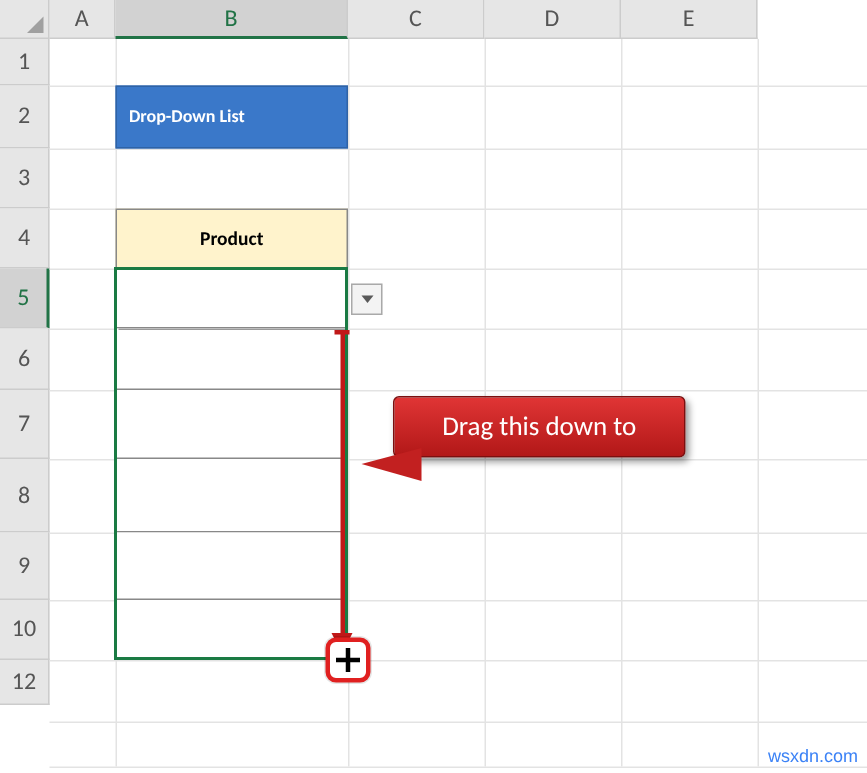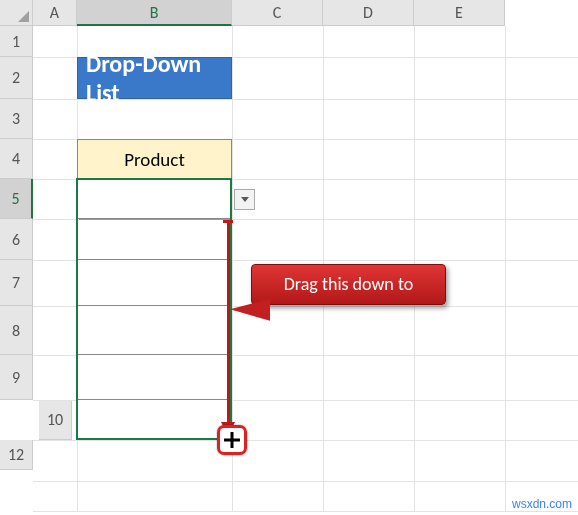--- a/index.html
+++ b/index.html
@@ -80,32 +80,32 @@
       position: absolute;
       background: #e3e3e3;
     }
     .vline { width: 1px; }
     .hline { height: 1px; }
     .title-cell {
       position: absolute;
       background: #3a78c9;
       color: #fff;
       font-weight: bold;
-      font-size: 24px;
+      font-size: 12px;
       display: flex;
       align-items: center;
       padding: 0 8px;
       border: 1px solid #2f63a6;
     }
     .header-cell {
       position: absolute;
       background: #fff3cc;
       color: #000;
-      font-weight: normal;
-      font-size: 19px;
+      font-weight: bold;
+      font-size: 13px;
       display: flex;
       align-items: center;
       justify-content: center;
       border: 1px solid #888;
     }
     .body-cell {
       position: absolute;
       background: #fff;
       border-left: 1px solid #888;
       border-right: 1px solid #888;
@@ -198,21 +198,21 @@
   <div class="rowheaders">
       <div class="rowcell" style="height: 31px;">1</div>
       <div class="rowcell" style="height: 42px;">2</div>
       <div class="rowcell" style="height: 40px;">3</div>
       <div class="rowcell" style="height: 40px;">4</div>
       <div class="rowcell active" style="height: 40px;">5</div>
       <div class="rowcell" style="height: 41px;">6</div>
       <div class="rowcell" style="height: 46px;">7</div>
       <div class="rowcell" style="height: 49px;">8</div>
       <div class="rowcell" style="height: 45px;">9</div>
-      <div class="rowcell" style="height: 40px; margin-left: 39px;">10</div>
+      <div class="rowcell" style="height: 40px;">10</div>
       <div class="rowcell" style="height: 30px;">12</div>
     </div>
   <div class="cells">
       <div class="vline" style="left: 44px; top: 0px; height: 485px;"></div>
       <div class="vline" style="left: 199px; top: 0px; height: 485px;"></div>
       <div class="vline" style="left: 290px; top: 0px; height: 485px;"></div>
       <div class="vline" style="left: 381px; top: 0px; height: 485px;"></div>
       <div class="vline" style="left: 472px; top: 0px; height: 485px;"></div>
       <div class="hline" style="top: 31px; left: 0px; width: 552px;"></div>
       <div class="hline" style="top: 73px; left: 0px; width: 552px;"></div>
@@ -239,19 +239,19 @@
       <div class="drop-btn" style="left: 201px; top: 163px;"></div>
       <div class="arrow-line" style="left: 194px; top: 195px; height: 201px;"></div>
       <div class="arrow-head" style="left: 188px; top: 396px;"></div>
       <div style="position: absolute; left: 190px; top: 194px; width: 10px; height: 3px; background: rgb(192, 24, 24);"></div>
       <div class="fill-handle-hl" style="left: 184px; top: 399px;">
         <svg width="18" height="18" viewBox="0 0 18 18">
           <rect x="7.5" y="1" width="3" height="16" fill="#000"></rect>
           <rect x="1" y="7.5" width="16" height="3" fill="#000"></rect>
         </svg>
       </div>
-      <div class="callout" style="left: 218px; top: 238px;">
+      <div class="callout" style="left: 229px; top: 238px;">
         <div>Drag this down to</div>
       </div>
     </div>
 </div>
 
 <div class="watermark">wsxdn.com</div>
 
 </body></html>

